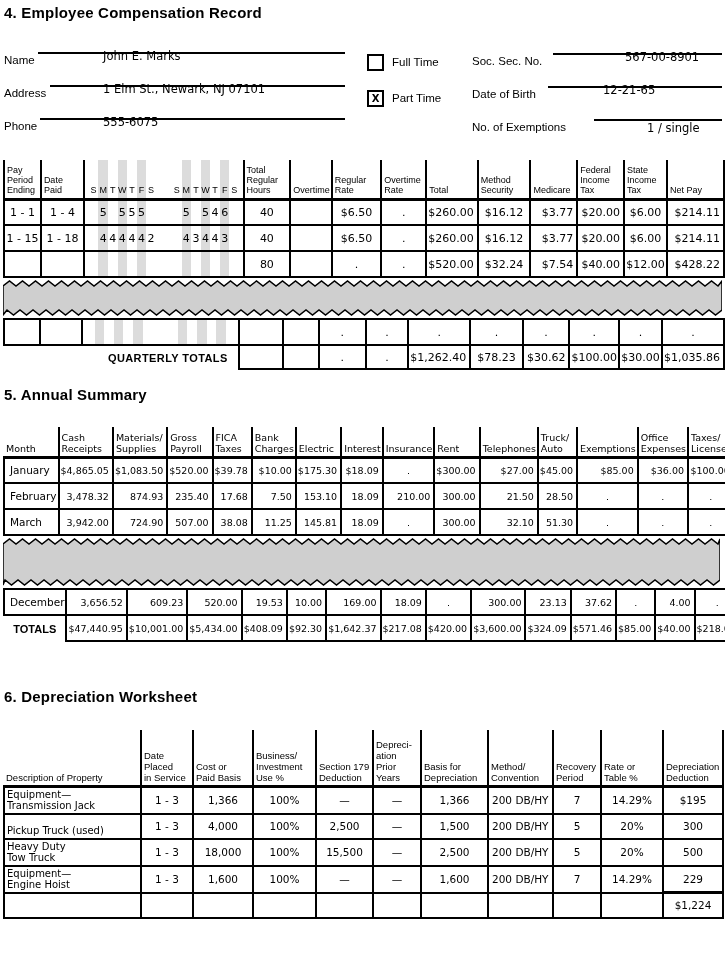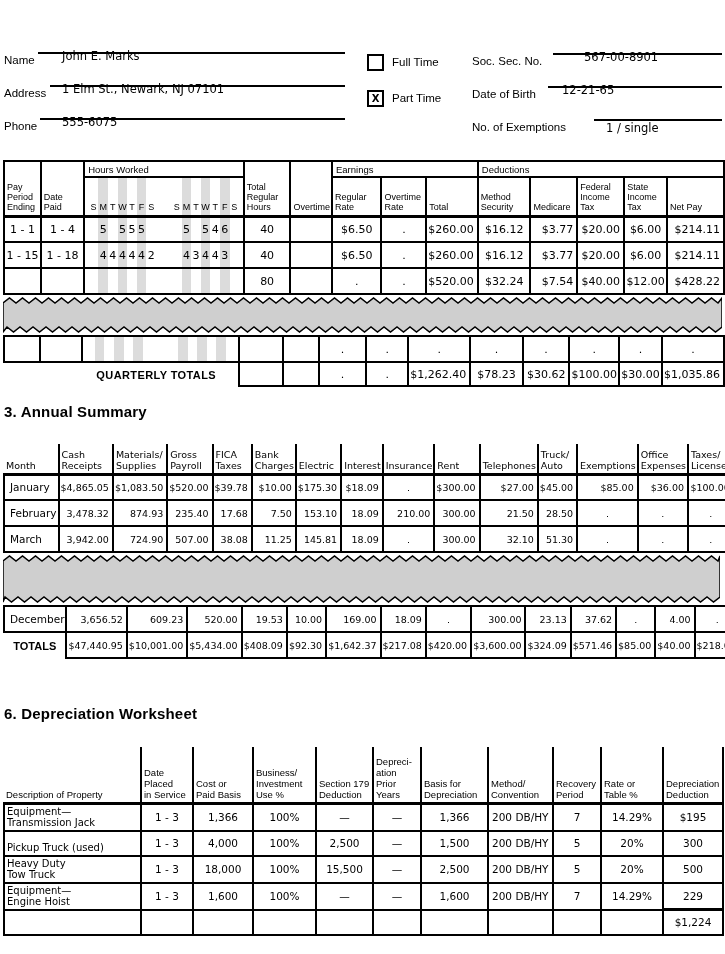--- a/index.html
+++ b/index.html
@@ -1,21 +1,21 @@
 <!DOCTYPE html>
 <html><head>
 <meta charset="utf-8">
 <style>
   html,body{margin:0;padding:0;background:#fff;color:#000;}
   body{width:725px;height:954px;overflow:hidden;font-family:"Liberation Sans",sans-serif;position:relative;}
   
   #top{position:relative;height:160px;}
   .h4title{position:absolute;left:4px;top:4px;font:bold 15px "Liberation Sans",sans-serif;letter-spacing:.2px;}
   .lbl{position:absolute;font:11.5px "Liberation Sans",sans-serif;}
-  .hv{position:absolute;font:11.5px "DejaVu Sans",sans-serif;}
+  .hv{position:absolute;font:11.5px "DejaVu Sans",sans-serif;margin-left:41px;}
   .ul{position:absolute;border-bottom:2px solid #000;}
   .cb{position:absolute;width:13px;height:13px;border:2px solid #000;display:flex;align-items:center;justify-content:center;font:bold 10px "DejaVu Sans",sans-serif;}
   
   table{border-collapse:collapse;table-layout:fixed;margin-left:3px;}
   td{overflow:hidden;font:11px "DejaVu Sans",sans-serif;vertical-align:middle;}
   .pre{white-space:pre-line;}
   .b{border:2px solid #000;}
   .h{border-left:2px solid #000;border-bottom:3px solid #000;vertical-align:bottom;
      font:9px "Liberation Sans",sans-serif;line-height:1.12;padding:0 1px 2px 2px;text-align:left;}
   .h:last-child{border-right:2px solid #000;}
@@ -28,21 +28,21 @@
   .t4 .grp{height:16px;}
   .t4 .hdr{height:39px;}
   .t4 .dr{height:26px;}
   .t4 .qt{height:24px;}
   td.hours{padding:0;position:relative;}
   .hg{position:absolute;inset:0;display:flex;justify-content:center;gap:16px;padding:0 2px;}
   .wk{display:flex;height:100%;}
   .wk span{width:9.6px;display:flex;align-items:center;justify-content:center;font:11px "DejaVu Sans",sans-serif;}
   .wk span:nth-child(even){background:#dcdcdc;}
   .hg.hl .wk span{font:9px "Liberation Sans",sans-serif;align-items:flex-end;padding-bottom:3px;}
-  .qtlabel{border:none;text-align:right;padding-right:22px;font:bold 11px "Liberation Sans",sans-serif;letter-spacing:.4px;}
+  .qtlabel{border:none;text-align:right;padding-right:10px;font:bold 11px "Liberation Sans",sans-serif;letter-spacing:.4px;}
   
   svg.torn{display:block;margin-left:3px;}
   
   .sec-title{font:bold 15px "Liberation Sans",sans-serif;margin-left:4px;letter-spacing:.2px;}
   #t5title{margin-top:16px;}
   #t6title{margin-top:46px;}
   
   .t5{margin-top:24px;}
   .t5 .hdr{height:30px;}
   .t5 .dr{height:26px;}
@@ -55,20 +55,21 @@
   .t6 .dr{height:25px;}
   .t6 td{font:10.5px "DejaVu Sans",sans-serif;}
   .t6 td.desc{font:10px "DejaVu Sans",sans-serif;text-align:left;padding-left:2px;vertical-align:bottom;line-height:1.15;}
   .t6 .h{font:9.5px "Liberation Sans",sans-serif;}
   .t6 td.grand{border-top:3px solid #000;}
 </style>
 </head>
 <body>
 
 <div id="top">
+  <div class="h4title">4. Employee Compensation Record</div>
 
   <span class="lbl" style="left:4px;top:54px">Name</span>
   <span class="hv" style="left:62px;top:49px">John E. Marks</span>
   <div class="ul" style="left:38px;top:52px;width:307px"></div>
 
   <span class="lbl" style="left:4px;top:87px">Address</span>
   <span class="hv" style="left:62px;top:82px">1 Elm St., Newark, NJ 07101</span>
   <div class="ul" style="left:50px;top:85px;width:295px"></div>
 
   <span class="lbl" style="left:4px;top:120px">Phone</span>
@@ -105,29 +106,20 @@
       <col style="width:50px">
       <col style="width:45px">
       <col style="width:47px">
       <col style="width:53px">
       <col style="width:47px">
       <col style="width:47px">
       <col style="width:43px">
       <col style="width:57px">
     </colgroup>
 <tbody>
-      <tr class="grp">
-  <td class="g-open"></td>
-        <td class="g-open"></td>
-  <td class="g-box">Hours Worked</td>
-  <td class="g-open"></td>
-        <td class="g-open"></td>
-  <td class="g-box" colspan="3">Earnings</td>
-  <td class="g-box" colspan="5">Deductions</td>
-</tr>
 <tr class="hdr">
   <td class="h pre">Pay
 Period
 Ending</td>
   <td class="h pre">Date
 Paid</td>
   <td class="h hours">
     <div class="hg hl">
       <div class="wk">
               <span>S</span>
@@ -346,21 +338,21 @@
   <td class="b r">$1,262.40</td>
   <td class="b c">$78.23</td>
   <td class="b r">$30.62</td>
   <td class="b c">$100.00</td>
   <td class="b c">$30.00</td>
   <td class="b r">$1,035.86</td>
 </tr>
 </tbody>
   </table>
 
-<div class="sec-title" id="t5title">3. Annual Summary</div>
+<div class="sec-title" id="t5title">5. Annual Summary</div>
 
 <table class="tb t5">
 <colgroup>
       <col style="width:65px">
       <col style="width:54px">
       <col style="width:45px">
       <col style="width:43px">
       <col style="width:40px">
       <col style="width:43px">
       <col style="width:42px">

